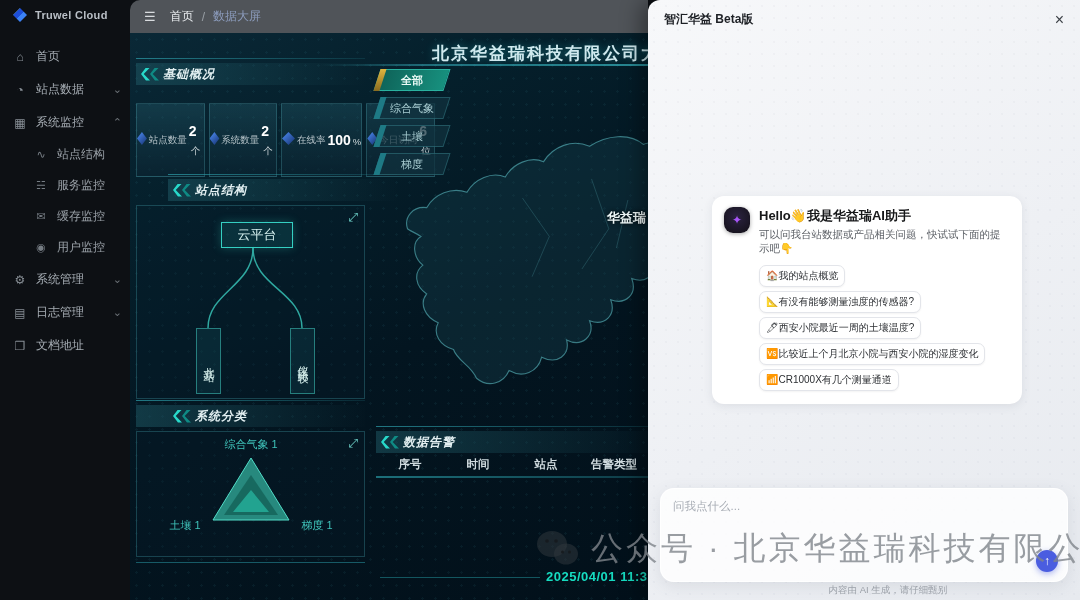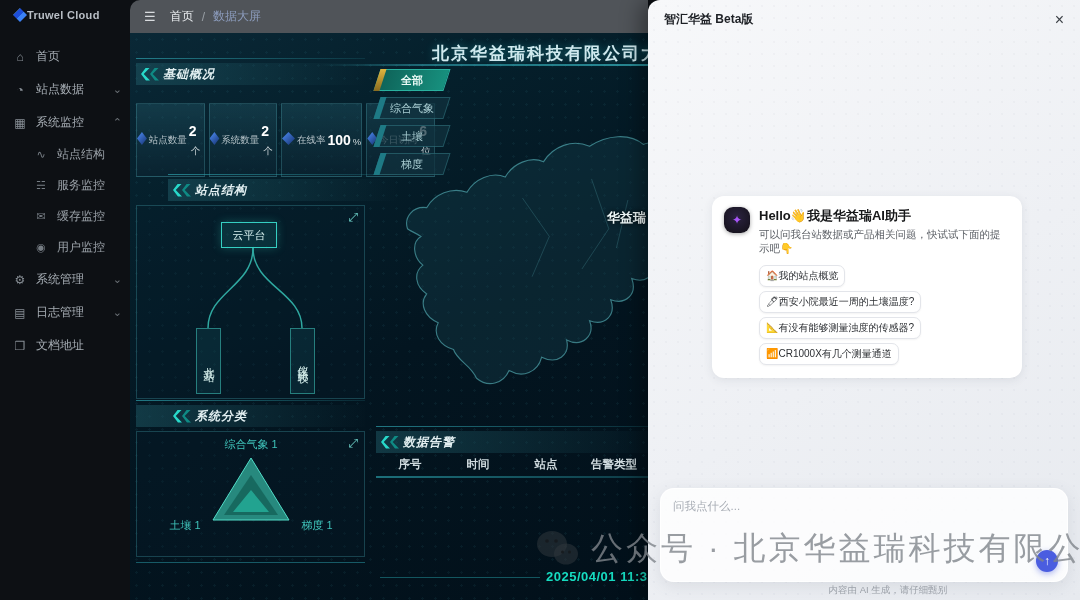--- a/index.html
+++ b/index.html
@@ -1,21 +1,21 @@
 <!DOCTYPE html>
 <html><head>
 <meta charset="utf-8">
 <style>
   * { margin:0; padding:0; box-sizing:border-box; }
   html,body { width:1080px; height:600px; overflow:hidden; background:#0c0f13;
     font-family:"Liberation Sans","DejaVu Sans",sans-serif; }
 
   
   .sidebar { position:absolute; left:0; top:0; width:130px; height:600px; background:#0d1014; z-index:5; }
-  .logo-row { display:flex; align-items:center; height:30px; padding-left:13px; }
+  .logo-row { display:flex; align-items:center; gap:8px; height:30px; padding-left:13px; }
   .logo-diamond { width:14px; height:14px; transform:rotate(0deg);
     background:linear-gradient(135deg,#60a5fa 0 28%,#1d4ed8 28% 52%,#3b82f6 52% 76%,#173a8f 76%);
     clip-path:polygon(50% 0,100% 50%,50% 100%,0 50%); }
   .logo-text { font-size:11px; font-weight:bold; color:#b9bfc6; letter-spacing:.3px; }
   .menu { margin-top:10px; }
   .mi { height:33px; display:flex; align-items:center; gap:9px; padding:0 8px 0 13px;
     font-size:12px; color:#a6adb4; cursor:pointer; }
   .mi .ic { width:14px; font-size:12px; color:#878e95; text-align:center; flex:0 0 14px; }
   .mi .chev { margin-left:auto; font-size:11px; color:#6b7177; }
   .sub .mi { padding-left:34px; height:31px; font-size:12px; color:#9aa1a8; }
@@ -56,22 +56,22 @@
   .stat .gem { width:13px; height:13px; margin-bottom:3px;
     background:linear-gradient(135deg,#4f8ef7,#14306e);
     clip-path:polygon(50% 0,100% 50%,50% 100%,0 50%); box-shadow:0 0 8px rgba(64,140,245,.8); }
   .stat .lb { font-size:9.5px; color:#b9c6cb; white-space:nowrap; }
   .stat .vrow { color:#fff; }
   .stat .v { font-size:14px; font-weight:bold; }
   .stat .u { font-size:9.5px; color:#cfd8db; margin-left:2px; }
 
   .panel { position:absolute; border:1px solid rgba(62,152,164,.35); background:rgba(8,30,42,.28); z-index:2; }
   .expand { position:absolute; right:6px; top:4px; color:#6fd3cb; font-size:12px; cursor:pointer; }
-  .node-root { position:absolute; left:84px; top:16px; width:56px; height:26px; line-height:24px; text-align:center;
-    font-size:11px; color:#d9f3f1; border:1px solid #35cfc2; background:rgba(53,207,194,.12);
+  .node-root { position:absolute; left:84px; top:16px; width:72px; height:26px; line-height:24px; text-align:center;
+    font-size:13px; color:#d9f3f1; border:1px solid #35cfc2; background:rgba(53,207,194,.12);
     box-shadow:0 0 10px rgba(53,207,194,.28); }
   .node-v { position:absolute; width:25px; height:66px; writing-mode:vertical-rl; display:flex; align-items:center;
     justify-content:center; font-size:11px; letter-spacing:2px; color:#cfe9e6;
     border:1px solid rgba(64,198,188,.55); background:rgba(30,110,122,.18); }
   .curves { position:absolute; inset:0; }
 
   .filters { position:absolute; left:247px; top:36px; z-index:3; }
   .fbtn { position:relative; width:70px; height:22px; margin-bottom:6px; transform:skewX(-18deg);
     background:rgba(16,50,62,.72); border:1px solid rgba(72,162,172,.35); cursor:pointer; }
   .fbtn::before { content:""; position:absolute; left:-1px; top:-1px; bottom:-1px; width:6px; background:#1e7a85; }
@@ -320,22 +320,23 @@
 
   <div class="msg-card">
     <div class="avatar">
       <span>✦</span>
     </div>
     <div class="msg-body">
       <div class="msg-title">Hello👋我是华益瑞AI助手</div>
       <div class="msg-sub">可以问我台站数据或产品相关问题，快试试下面的提示吧👇</div>
       <div class="chips">
         <span class="chip">🏠我的站点概览</span>
+        <span class="chip">📐有没有能够测量浊度的传感器?</span>
         <span class="chip">🖊西安小院最近一周的土壤温度?</span>
-        <span class="chip">📐有没有能够测量浊度的传感器?</span>
+        <span class="chip">🆚比较近上个月北京小院与西安小院的湿度变化</span>
         <span class="chip">📶CR1000X有几个测量通道</span>
       </div>
     </div>
   </div>
 
   <div class="input-card">
     <textarea placeholder="问我点什么..." style=""></textarea>
     <div class="send">
       <span>↑</span>
     </div>

